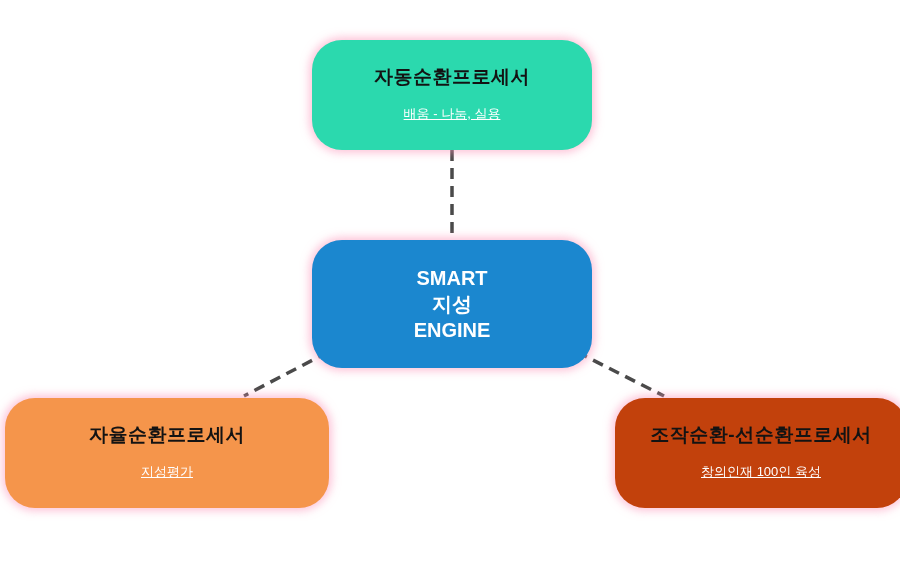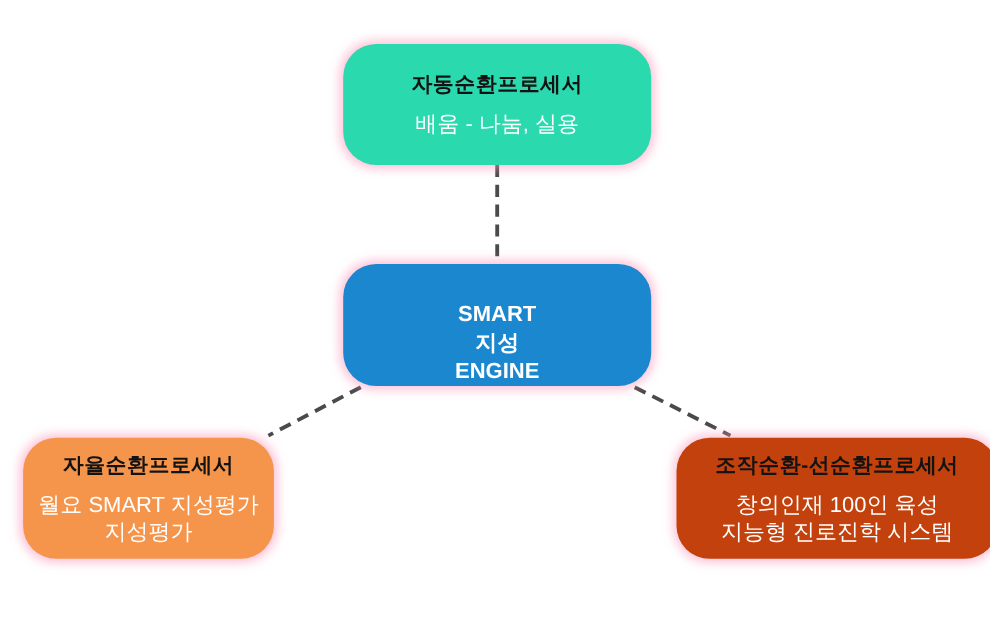--- a/index.html
+++ b/index.html
@@ -40,46 +40,45 @@
     box-sizing: border-box;
   }
   .node-title {
     font-size: 19px;
     font-weight: bold;
     color: #131313;
     letter-spacing: 0.5px;
     margin-bottom: 11px;
   }
   .node-desc {
-    font-size: 20px;
+    font-size: 13px;
     color: #ffffff;
     line-height: 25px;
+    text-decoration: underline;
   }
   .center-line {
     font-size: 20px;
     font-weight: bold;
     color: #ffffff;
     line-height: 26px;
   }
   .node-top {
     left: 312px; top: 40px;
     width: 280px; height: 110px;
     background: #2bd9ae;
   }
   .node-center {
     left: 312px; top: 240px;
-    width: 280px; height: 111px;
+    width: 280px; height: 128px;
     background: #1b87cf;
-    justify-content: flex-end;
   }
   .node-left {
     left: 5px; top: 398px;
-    width: 228px; height: 110px;
+    width: 324px; height: 110px;
     background: #f5954b;
-    margin-left: 16px;
   }
   .node-right {
     left: 615px; top: 398px;
     width: 292px; height: 110px;
     background: #c2410c;
   }
 </style>
 </head>
 <body>
 
@@ -100,26 +99,24 @@
 
   <div class="node node-center">
     <div class="center-line">SMART</div>
     <div class="center-line">지성</div>
     <div class="center-line">ENGINE</div>
   </div>
 
   <div class="node node-left">
     <div class="node-title">자율순환프로세서</div>
     <div class="node-desc">
-      <div>월요 SMART 지성평가</div>
       <div>지성평가</div>
     </div>
   </div>
 
   <div class="node node-right">
     <div class="node-title">조작순환-선순환프로세서</div>
     <div class="node-desc">
       <div>창의인재 100인 육성</div>
-      <div>지능형 진로진학 시스템</div>
     </div>
   </div>
 
 </div>
 
 </body></html>

